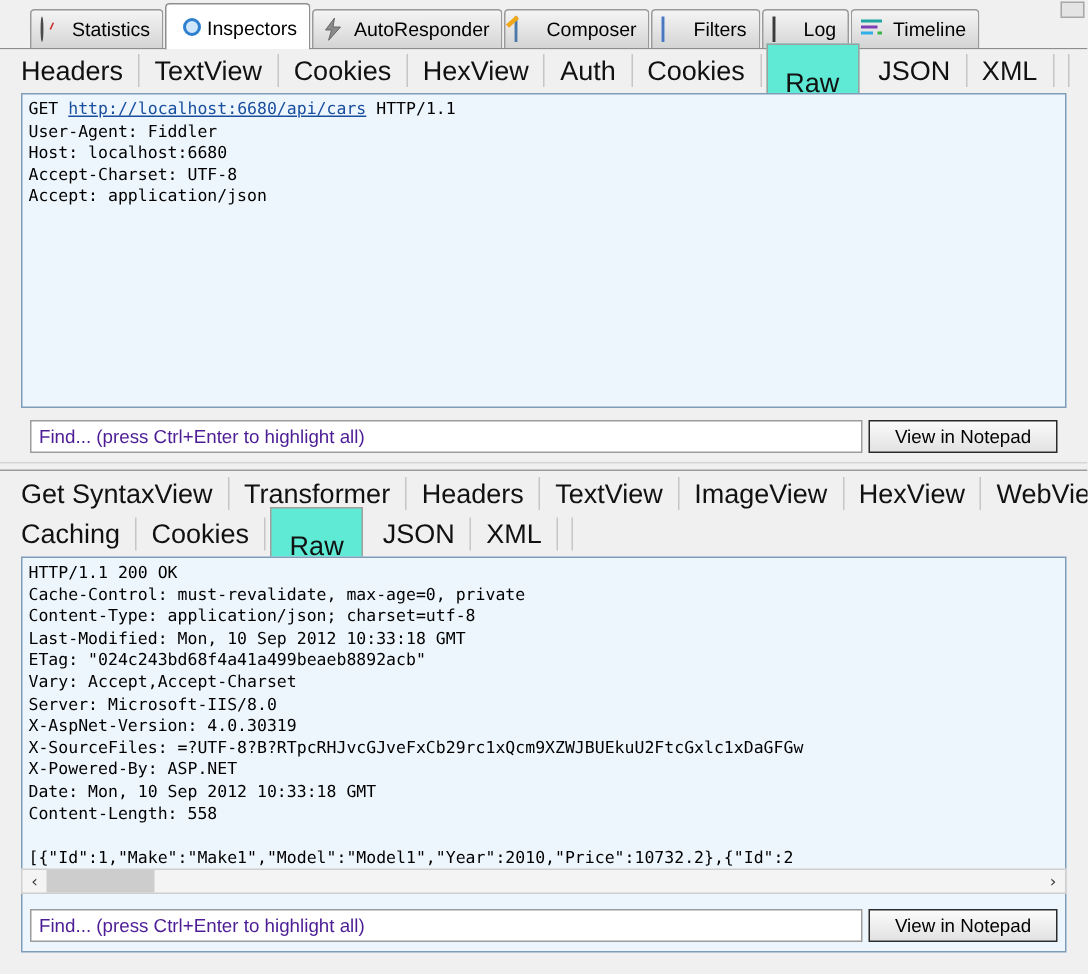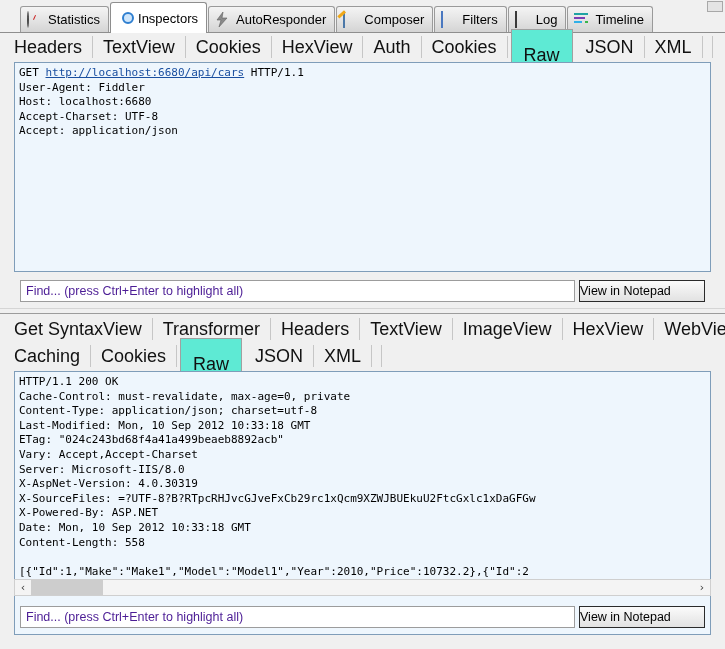--- a/index.html
+++ b/index.html
@@ -138,21 +138,21 @@
   }
   .notepad-btn {
     flex: 0 0 auto;
     height: 22px;
     min-width: 126px;
     background: linear-gradient(to bottom,#fbfbfb 0%,#eeeeee 50%,#e2e2e2 100%);
     border: 1px solid #2b2b2b;
     font-size: 12.5px;
     color: #000;
     line-height: 20px;
-    text-align: left;
+    text-align: center;
     box-sizing: border-box;
   }
 
   
   .hscroll {
     height: 17px;
     background: #f4f4f4;
     border: 1px solid #cfcfcf;
     display: flex;
     align-items: center;

